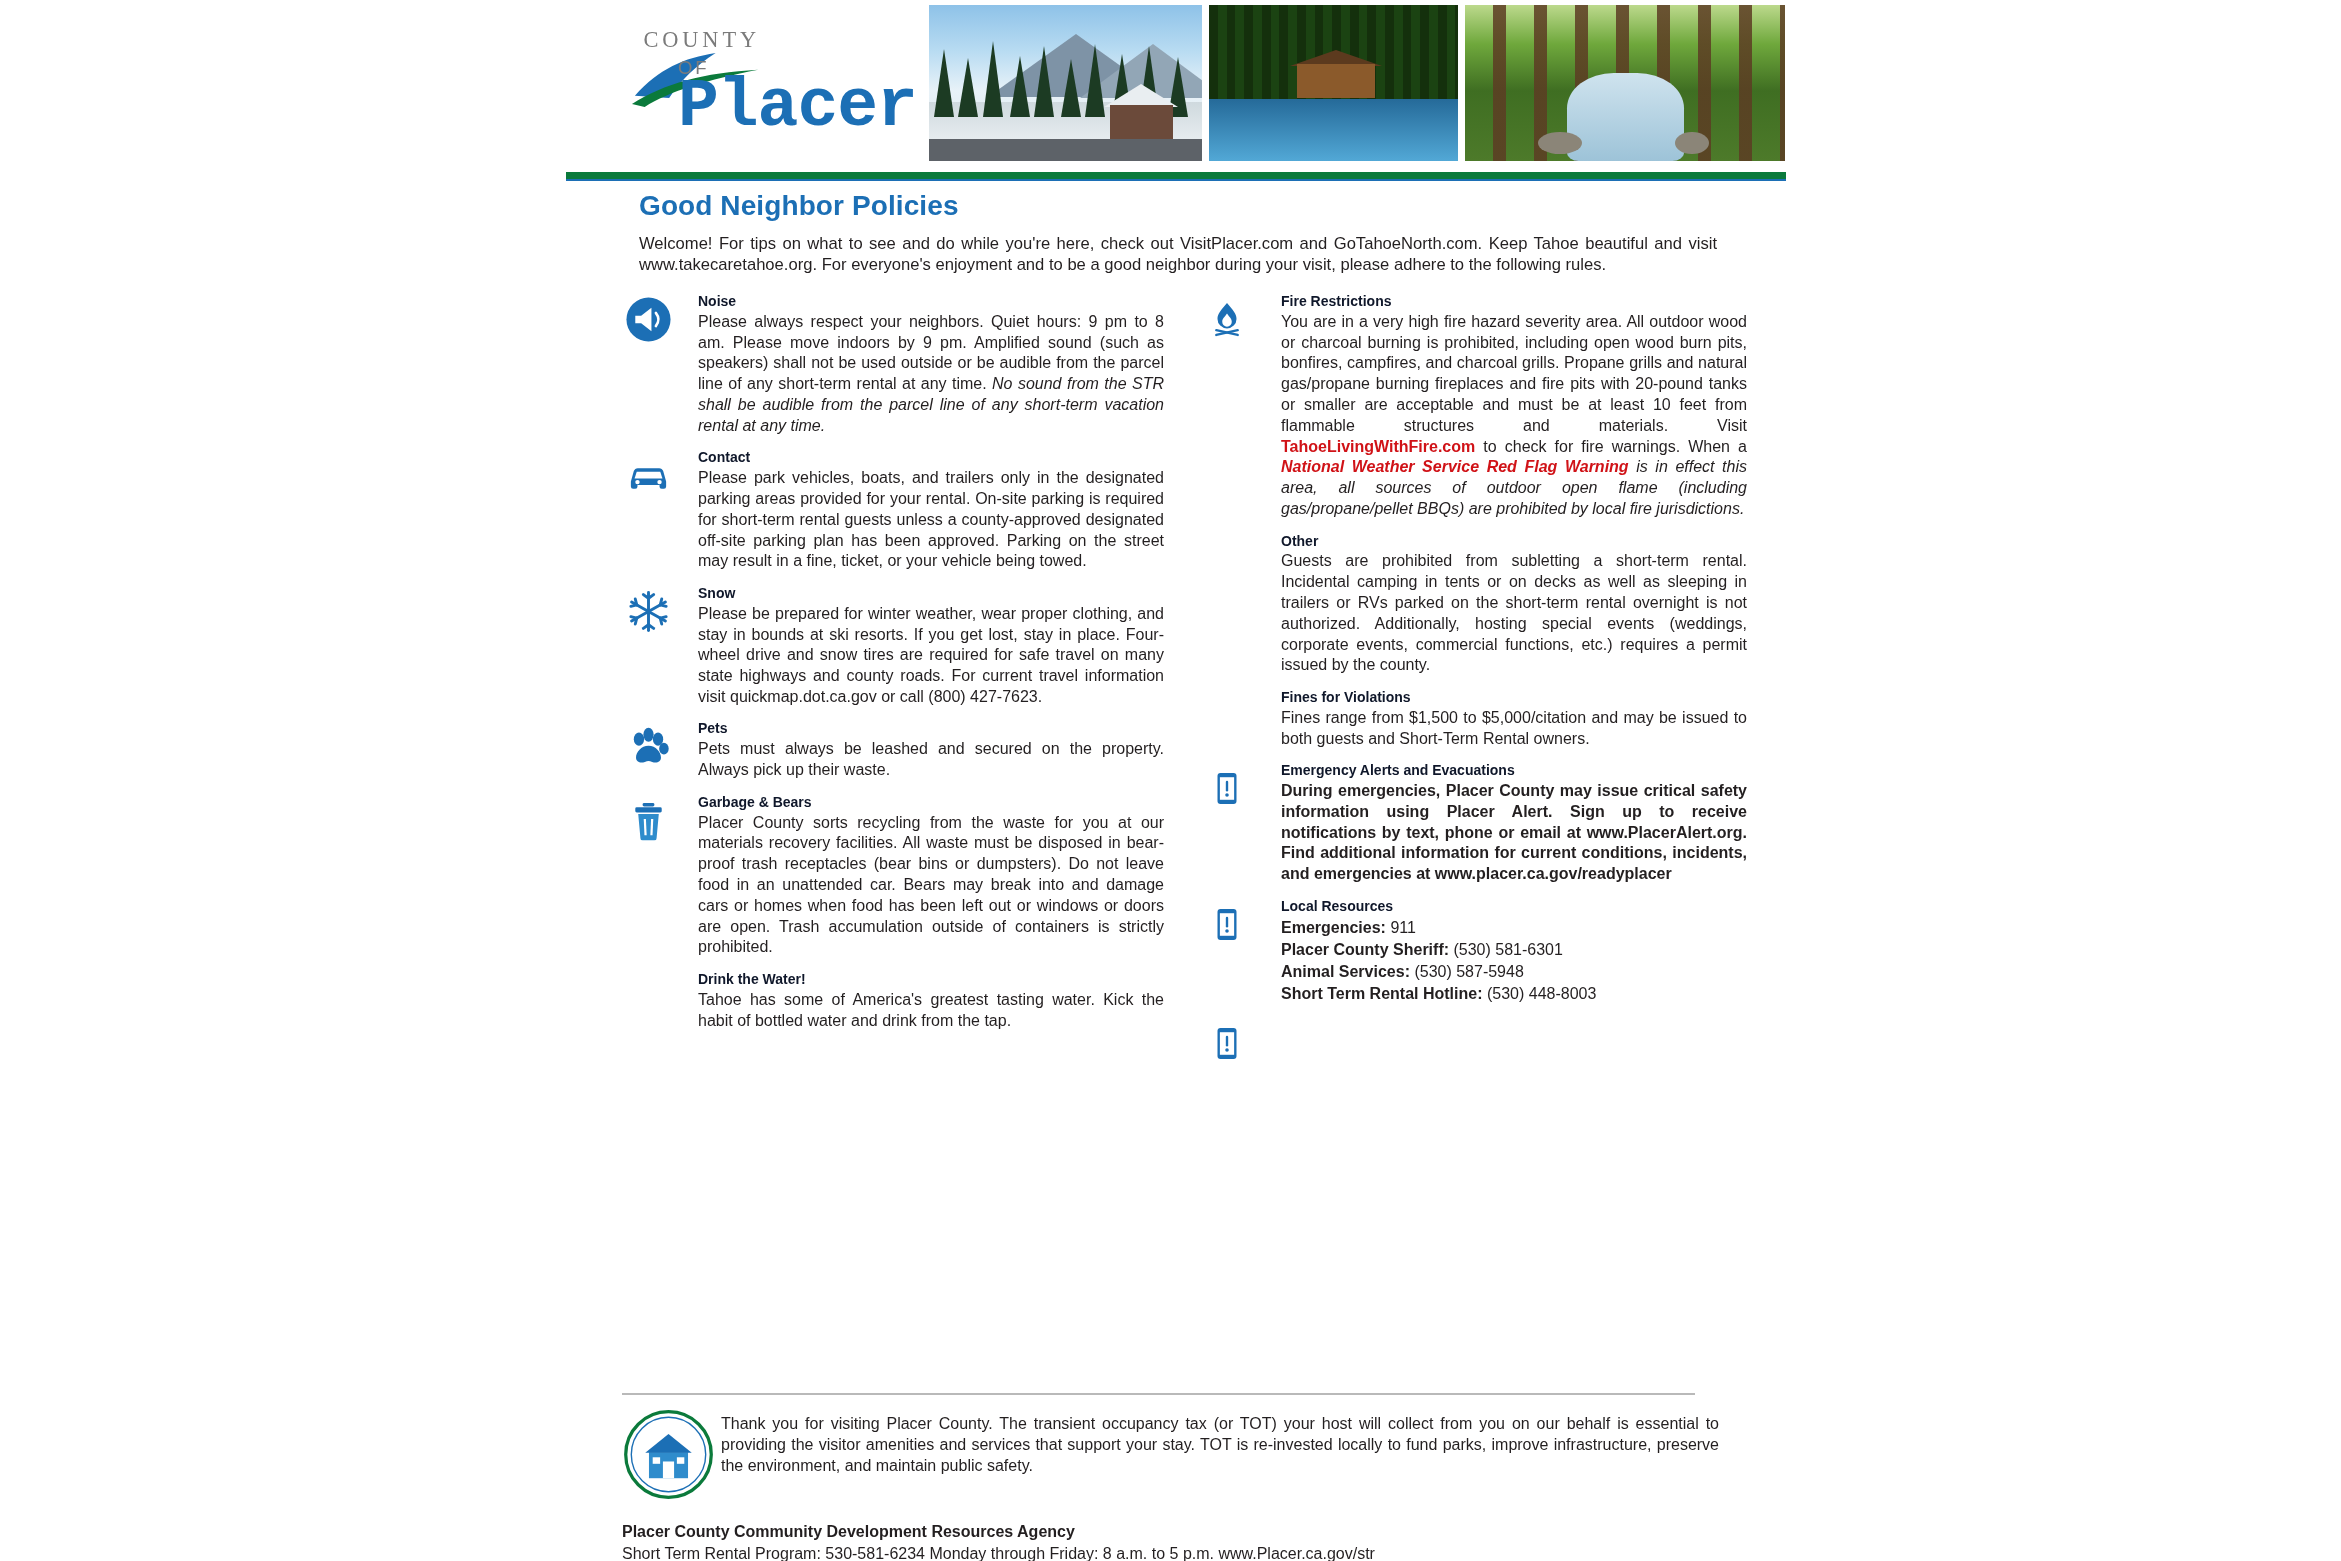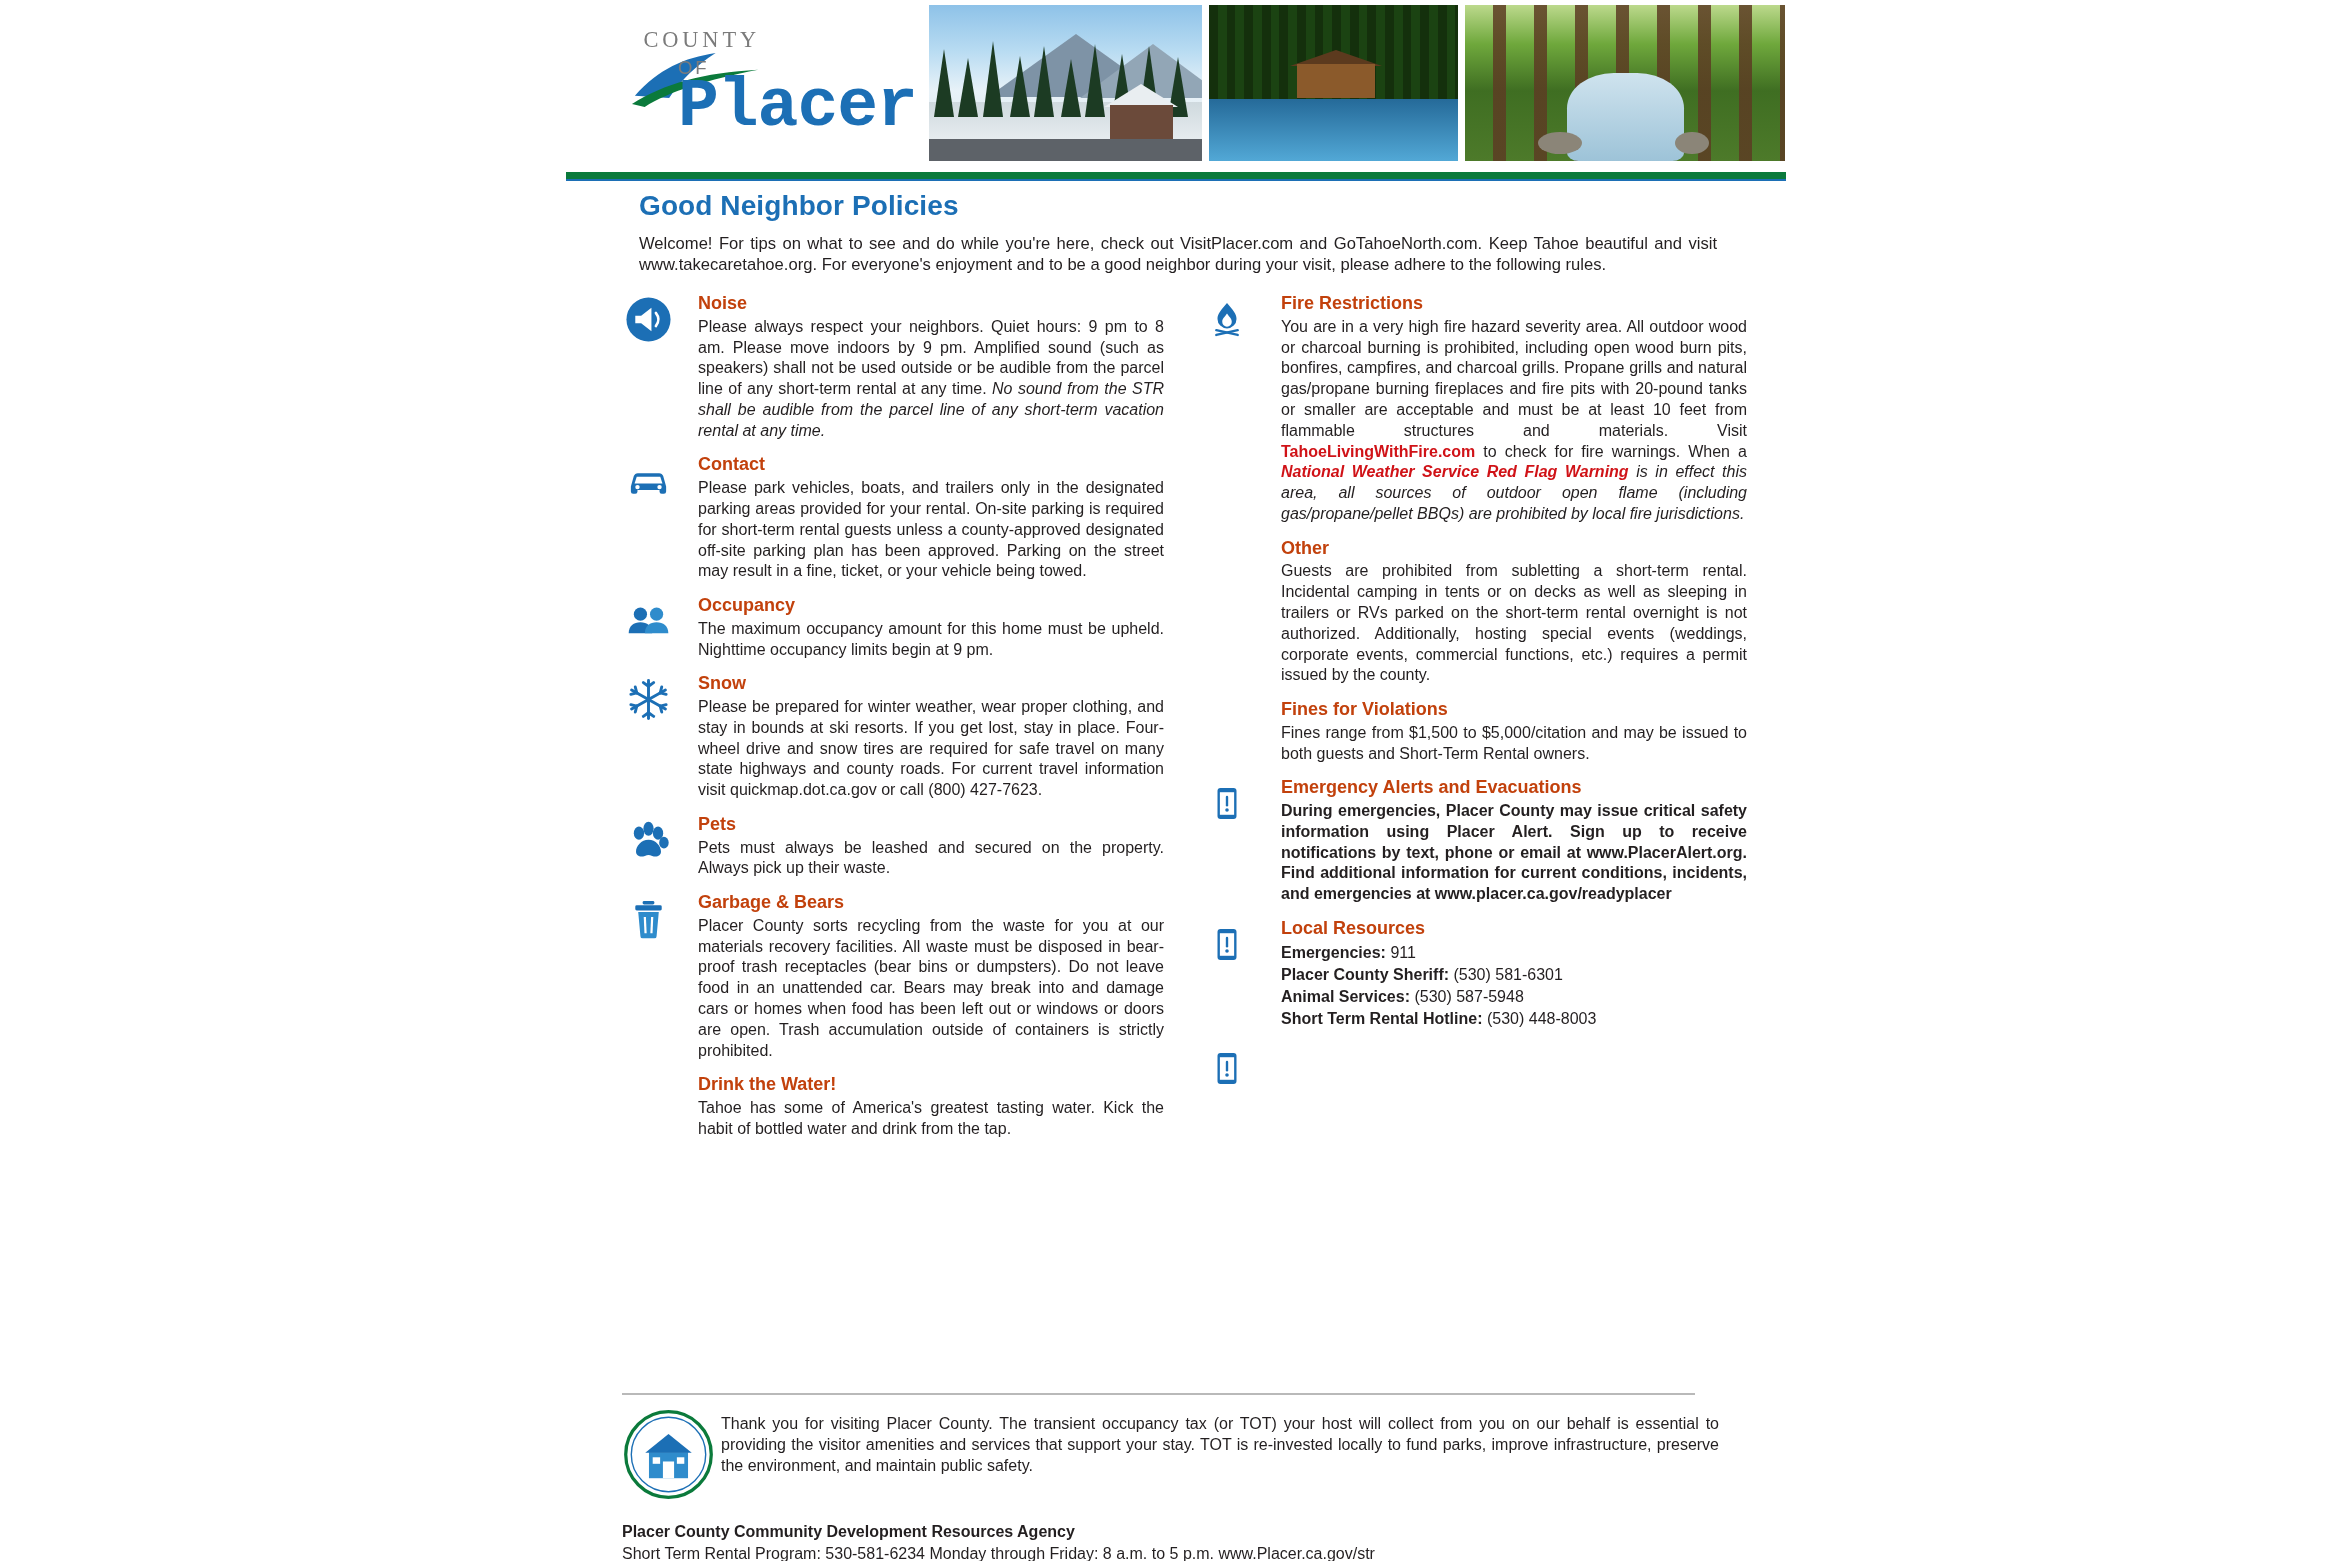--- a/index.html
+++ b/index.html
@@ -226,22 +226,22 @@
   .icon-cell {
     width: 73px;
     min-width: 73px;
     padding-top: 2.9px;
   }
   .icon-cell.blank { }
   .body-cell { flex: 1; }
 
   h2.sec {
     margin: 0 0 2.9px 0;
-    font-size: 18px;
-    color: #c2410c;
+    font-size: 14px;
+    color: #0f172a;
     font-weight: bold;
   }
   p.sec-body {
     margin: 0;
     font-size: 16px;
     line-height: 1.30;
     text-align: justify;
     color: #231f20;
   }
   .it { font-style: italic; }
@@ -394,34 +394,20 @@
               <circle cx="17" cy="41" r="3" fill="#ffffff"></circle>
               <circle cx="47" cy="41" r="3" fill="#ffffff"></circle>
             </svg>
         </div>
         <div class="body-cell">
           <h2 class="sec">Contact</h2>
           <p class="sec-body">Please park vehicles, boats, and trailers only in the designated parking areas provided for your rental. On-site parking is required for short-term rental guests unless a county-approved designated off-site parking plan has been approved. Parking on the street may result in a fine, ticket, or your vehicle being towed.</p>
         </div>
       </div>
 
-      <div class="item">
-        <div class="icon-cell">
-          <svg class="ico" viewBox="0 0 64 64">
-              <circle cx="21" cy="22" r="9" fill="#1c6fb5"></circle>
-              <circle cx="43" cy="22" r="9" fill="#2f8ccc"></circle>
-              <path d="M5 48 c0-10 7-15 16-15 s16 5 16 15 Z" fill="#1c6fb5"></path>
-              <path d="M27 48 c0-10 7-15 16-15 s16 5 16 15 Z" fill="#2f8ccc"></path>
-            </svg>
-        </div>
-        <div class="body-cell">
-          <h2 class="sec">Occupancy</h2>
-          <p class="sec-body">The maximum occupancy amount for this home must be upheld. Nighttime occupancy limits begin at 9 pm.</p>
-        </div>
-      </div>
 
       <div class="item">
         <div class="icon-cell">
           <svg class="ico" viewBox="0 0 64 64" stroke="#1c6fb5" stroke-width="4" stroke-linecap="round">
             <line x1="32" y1="6" x2="32" y2="58"></line>
               <line x1="9" y1="19" x2="55" y2="45"></line>
               <line x1="9" y1="45" x2="55" y2="19"></line>
             <line x1="32" y1="14" x2="25" y2="9"></line>
               <line x1="32" y1="14" x2="39" y2="9"></line>
             <line x1="32" y1="50" x2="25" y2="55"></line>

